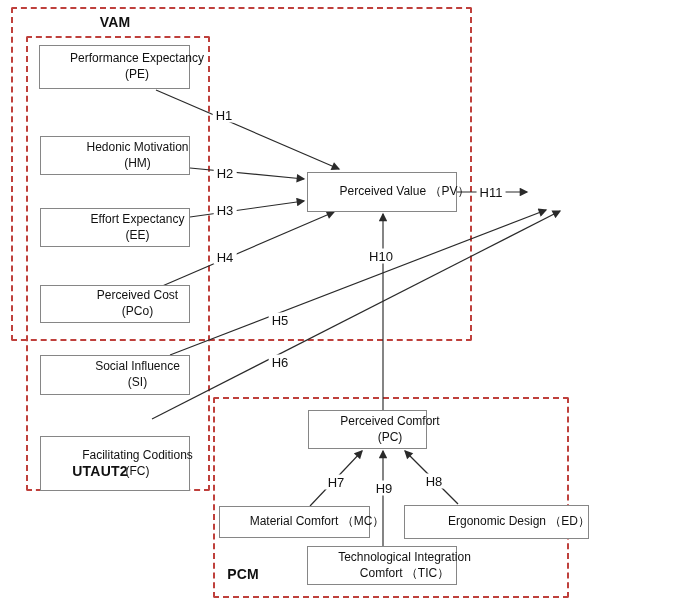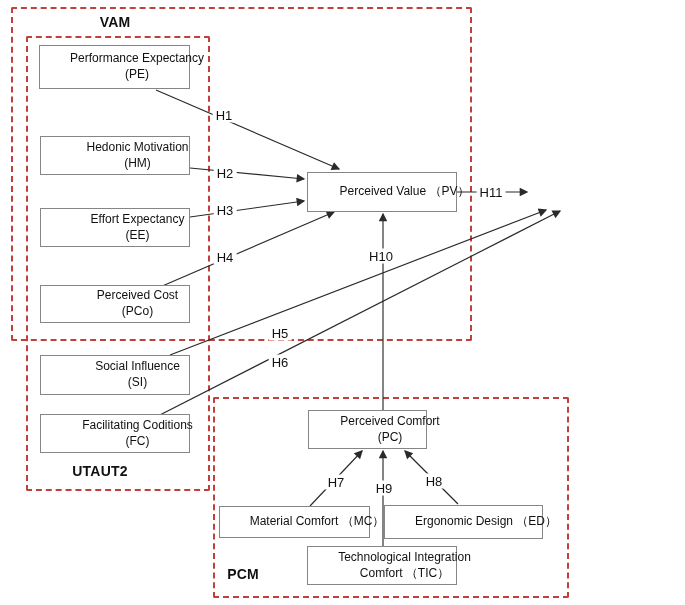--- a/index.html
+++ b/index.html
@@ -75,47 +75,47 @@
     <span>(PCo)</span>
   </div>
   <div class="node" style="left:40px;top:208px;width:150px;height:39px">
     <span>Effort Expectancy</span>
     <span>(EE)</span>
   </div>
   <div class="node" style="left:40px;top:355px;width:150px;height:40px">
     <span>Social Influence</span>
     <span>(SI)</span>
   </div>
-  <div class="node" style="left:40px;top:414px;width:150px;height:39px">
+  <div class="node" style="left:40px;top:436px;width:150px;height:55px">
     <span>Facilitating Coditions</span>
     <span>(FC)</span>
   </div>
   <div class="node" style="left:307px;top:172px;width:150px;height:40px">
     <span>Perceived Value （PV）</span>
   </div>
   <div class="node" style="left:308px;top:410px;width:119px;height:39px">
     <span>Perceived Comfort</span>
     <span>(PC)</span>
   </div>
   <div class="node" style="left:219px;top:506px;width:151px;height:32px">
     <span>Material Comfort （MC）</span>
   </div>
-  <div class="node" style="left:384px;top:505px;width:159px;height:34px">
+  <div class="node" style="left:404px;top:505px;width:185px;height:34px">
     <span>Ergonomic Design （ED）</span>
   </div>
   <div class="node" style="left:307px;top:546px;width:150px;height:39px">
     <span>Technological Integration</span>
     <span>Comfort （TIC）</span>
   </div>
 
   <div class="hlabel" style="left:224px;top:115px">H1</div>
   <div class="hlabel" style="left:225px;top:173px">H2</div>
   <div class="hlabel" style="left:225px;top:210px">H3</div>
   <div class="hlabel" style="left:225px;top:257px">H4</div>
-  <div class="hlabel" style="left:280px;top:333px">H5</div>
+  <div class="hlabel" style="left:280px;top:320px">H5</div>
   <div class="hlabel" style="left:280px;top:362px">H6</div>
   <div class="hlabel" style="left:336px;top:482px">H7</div>
   <div class="hlabel" style="left:434px;top:481px">H8</div>
   <div class="hlabel" style="left:384px;top:488px">H9</div>
   <div class="hlabel" style="left:381px;top:256px">H10</div>
   <div class="hlabel" style="left:491px;top:192px">H11</div>
 
 </div>
 
 </body></html>

